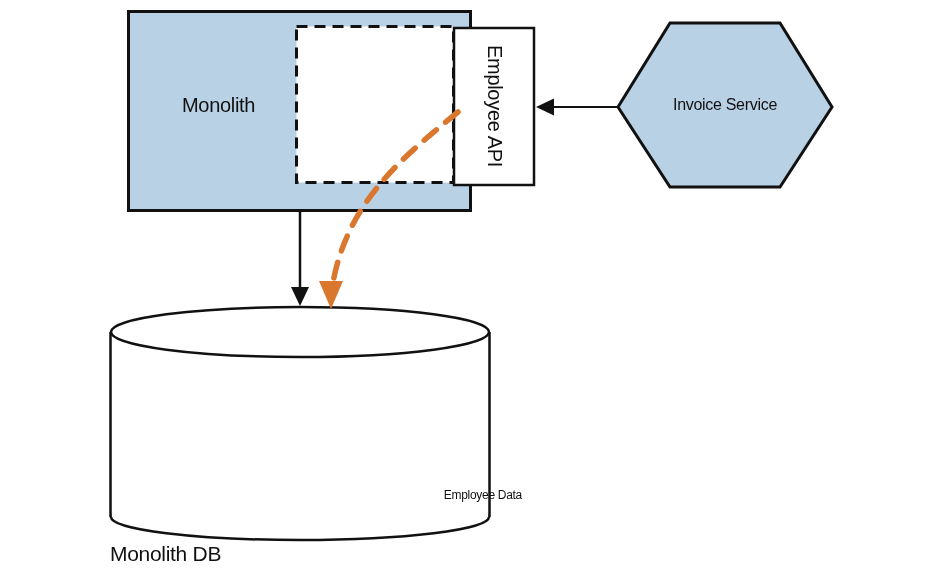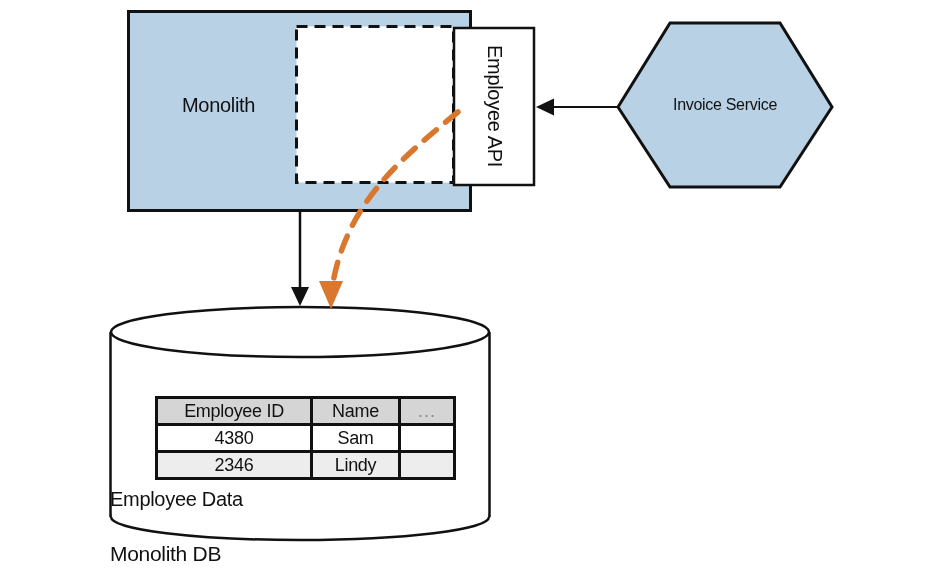--- a/index.html
+++ b/index.html
@@ -45,22 +45,23 @@
   }
   .invoice-label {
     left: 630px; top: 23px;
     width: 190px; height: 164px;
     display: flex; align-items: center; justify-content: center;
     font-size: 16px;
   }
   .employee-data-caption {
     left: 110px; top: 488px;
     width: 380px;
-    text-align: left;
-    font-size: 20px;
+    text-align: right;
+    font-size: 12px;
+    padding-left: 32px;
   }
   .monolith-db-label {
     left: 110px; top: 542px;
     width: 380px;
     text-align: left;
     font-size: 21px;
   }
   table.db-table {
     position: absolute;
     left: 155px; top: 396px;
@@ -124,44 +125,18 @@
     </g>
   </svg>
 
   <div class="label monolith-label">Monolith</div>
 
 
   <div class="label api-label">Employee API</div>
 
   <div class="label invoice-label">Invoice Service</div>
 
-  <table class="db-table">
-    <colgroup>
-      <col style="width:155px">
-      <col style="width:88px">
-      <col style="width:55px">
-    </colgroup>
-    <thead>
-      <tr>
-        <th>Employee ID</th>
-        <th>Name</th>
-        <th class="muted">...</th>
-      </tr>
-    </thead>
-    <tbody>
-      <tr class="row-even">
-        <td>4380</td>
-        <td>Sam</td>
-        <td></td>
-      </tr>
-      <tr class="row-odd">
-        <td>2346</td>
-        <td>Lindy</td>
-        <td></td>
-      </tr>
-    </tbody>
-  </table>
 
   <div class="label employee-data-caption">Employee Data</div>
 
   <div class="label monolith-db-label">Monolith DB</div>
 
 </div>
 
 </body></html>

